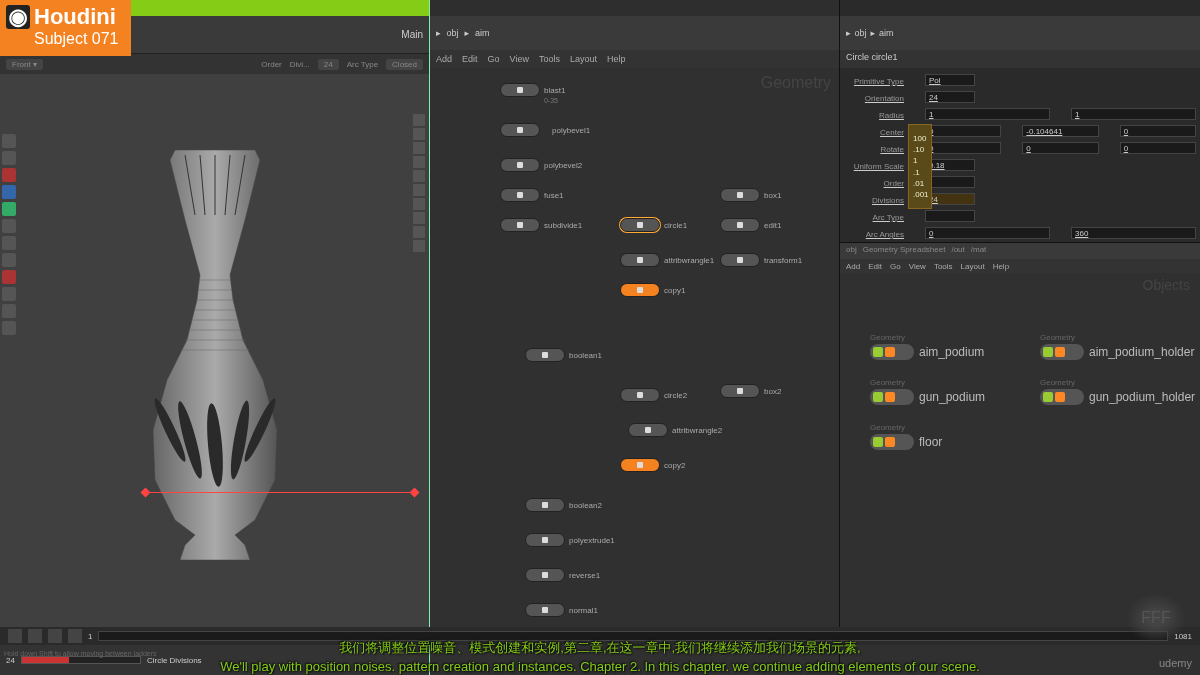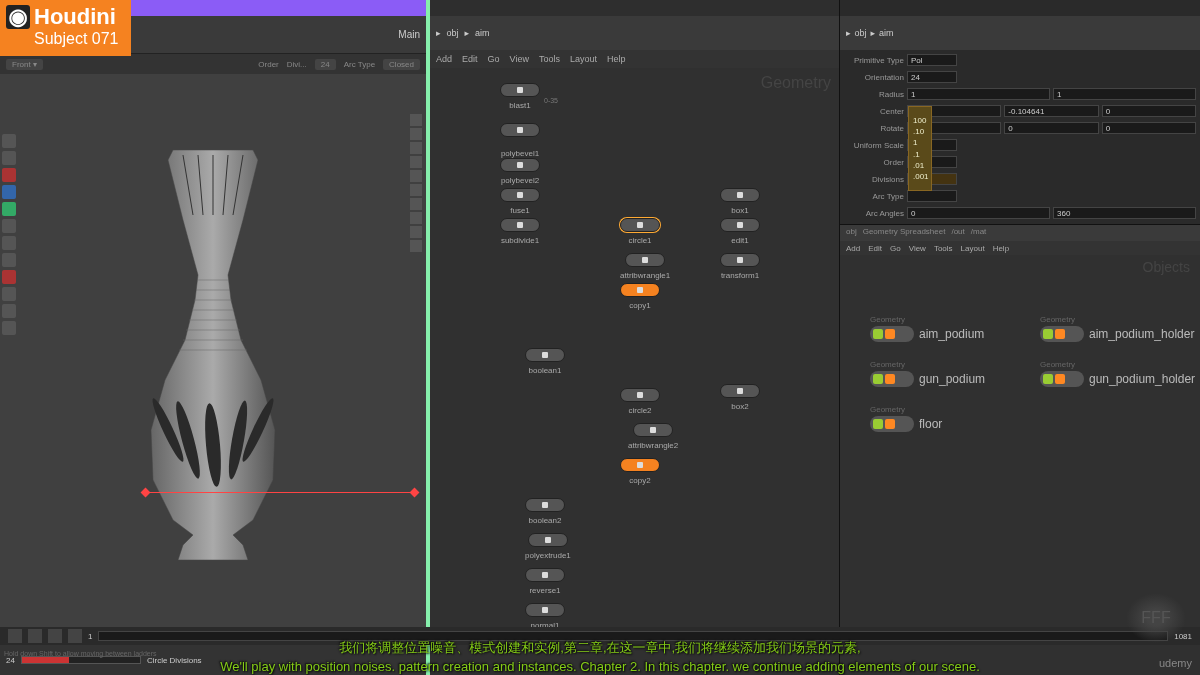--- a/index.html
+++ b/index.html
@@ -6,21 +6,21 @@
 body { background: #1a1a1a; color: #ccc; width: 1200px; height: 675px; overflow: hidden; position: relative; font-size: 10px; }
 
 .logo-badge { position: absolute; top: 0; left: 0; background: #f58220; color: #fff; padding: 4px 12px 8px 6px; z-index: 100; }
 .logo-badge .brand { font-size: 22px; font-weight: bold; display: flex; align-items: center; gap: 4px; }
 .logo-badge .brand .swirl { width: 24px; height: 24px; background: #222; border-radius: 3px; display: inline-flex; align-items: center; justify-content: center; }
 .logo-badge .sub { font-size: 16px; font-weight: 300; margin-left: 28px; }
 
 .panels { display: flex; width: 100%; height: 100%; }
 
 
-.viewport { width: 430px; height: 100%; background: #8b5cf6; position: relative; border-right: 4px solid #86efac; display: flex; flex-direction: column; }
+.viewport { width: 430px; height: 100%; background: #84cc16; position: relative; border-right: 1px solid #86efac; display: flex; flex-direction: column; }
 .vp-header { height: 38px; background: #3a3a3a; border-bottom: 1px solid #222; display: flex; align-items: center; padding: 0 6px; gap: 6px; margin-top: 16px; }
 .vp-header .tab { background: #4a4a4a; padding: 2px 8px; border-radius: 2px; font-size: 9px; }
 .vp-toolbar { height: 20px; background: #333; display: flex; align-items: center; padding: 0 6px; gap: 8px; font-size: 8px; color: #888; }
 .vp-toolbar .btn { background: #444; padding: 1px 6px; border-radius: 2px; }
 .vp-stage { flex: 1; background: #404040; position: relative; display: flex; justify-content: center; align-items: center; }
 .left-tools { position: absolute; left: 2px; top: 60px; width: 16px; display: flex; flex-direction: column; gap: 3px; }
 .left-tools .t { width: 14px; height: 14px; background: #555; border-radius: 2px; }
 .left-tools .t.r { background: #a33; }
 .left-tools .t.b { background: #36a; }
 .left-tools .t.g { background: #3a6; }
@@ -36,33 +36,33 @@
 
 
 .vase-svg { width: 210px; height: 440px; }
 
 
 .network { width: 410px; background: #2e2e2e; position: relative; border-right: 1px solid #111; display: flex; flex-direction: column; }
 .net-header { height: 34px; background: #3a3a3a; display: flex; align-items: center; padding: 4px 6px; gap: 6px; font-size: 9px; margin-top: 16px; }
 .net-menu { height: 18px; background: #333; display: flex; align-items: center; gap: 10px; padding: 0 6px; font-size: 9px; color: #aaa; }
 .net-canvas { flex: 1; background: #303030; position: relative; overflow: hidden; }
 .net-canvas .watermark { position: absolute; right: 8px; top: 6px; font-size: 16px; color: #444; font-weight: 300; }
-.node { position: absolute; display: flex; align-items: center; gap: 4px; flex-direction: column; }
+.node { position: absolute; display: flex; align-items: center; gap: 4px; }
 .node .body { width: 40px; height: 14px; background: #555; border-radius: 7px; display: flex; align-items: center; justify-content: center; border: 1px solid #222; }
 .node .body.orange { background: #f58220; }
 .node .body.sel { box-shadow: 0 0 0 1px #fa3; }
 .node .body .dot { width: 6px; height: 6px; background: #ddd; border-radius: 1px; }
 .node .label { font-size: 8px; color: #aaa; white-space: nowrap; }
 
 
 .params { width: 360px; background: #2a2a2a; display: flex; flex-direction: column; }
 .param-header { height: 34px; background: #3a3a3a; padding: 4px 6px; font-size: 9px; margin-top: 16px; display: flex; align-items: center; gap: 4px; }
 .param-title { height: 18px; background: #333; padding: 2px 6px; font-size: 9px; }
 .param-rows { padding: 2px 4px; }
-.prow { display: flex; align-items: center; height: 16px; gap: 3px; font-size: 8px; margin-bottom: 1px; }
+.prow { display: flex; align-items: flex-end; height: 16px; gap: 21px; font-size: 8px; margin-bottom: 1px; text-decoration: underline; }
 .prow .lbl { width: 60px; text-align: right; color: #999; font-size: 8px; }
 .prow .fld { background: #1a1a1a; border: 1px solid #444; height: 12px; padding: 0 3px; color: #ccc; flex: 1; font-size: 8px; display: flex; align-items: center; }
 .prow .fld.y { background: #443311; }
 .prow .fld.s { flex: 0 0 50px; }
 .tooltip { position: absolute; background: #5a4a1a; border: 1px solid #886622; padding: 8px 4px; font-size: 8px; color: #eec; left: 68px; top: 56px; width: 24px; line-height: 1.4; }
 
 .obj-view { flex: 1; background: #2e2e2e; position: relative; border-top: 1px solid #111; display: flex; flex-direction: column; }
 .obj-header { height: 16px; background: #3a3a3a; padding: 2px 6px; font-size: 8px; display: flex; gap: 6px; color: #888; }
 .obj-menu { height: 14px; background: #333; padding: 0 6px; font-size: 8px; display: flex; gap: 8px; color: #aaa; align-items: center; }
 .obj-canvas { flex: 1; position: relative; background: #303030; }
@@ -329,20 +329,21 @@
       </div>
   </div>
 
   <div class="params">
     <div class="param-header">
       <span>▸</span>
         <span>obj</span>
         <span>▸</span>
         <span>aim</span>
     </div>
+    <div class="param-title">Circle  circle1</div>
     <div class="param-rows" id="param-rows" style="position:relative">
       <div class="tooltip" id="ladder">
           <div>100</div>
           <div>.10</div>
           <div>1</div>
           <div>.1</div>
           <div>.01</div>
           <div>.001</div>
         </div>
     <div class="prow">

